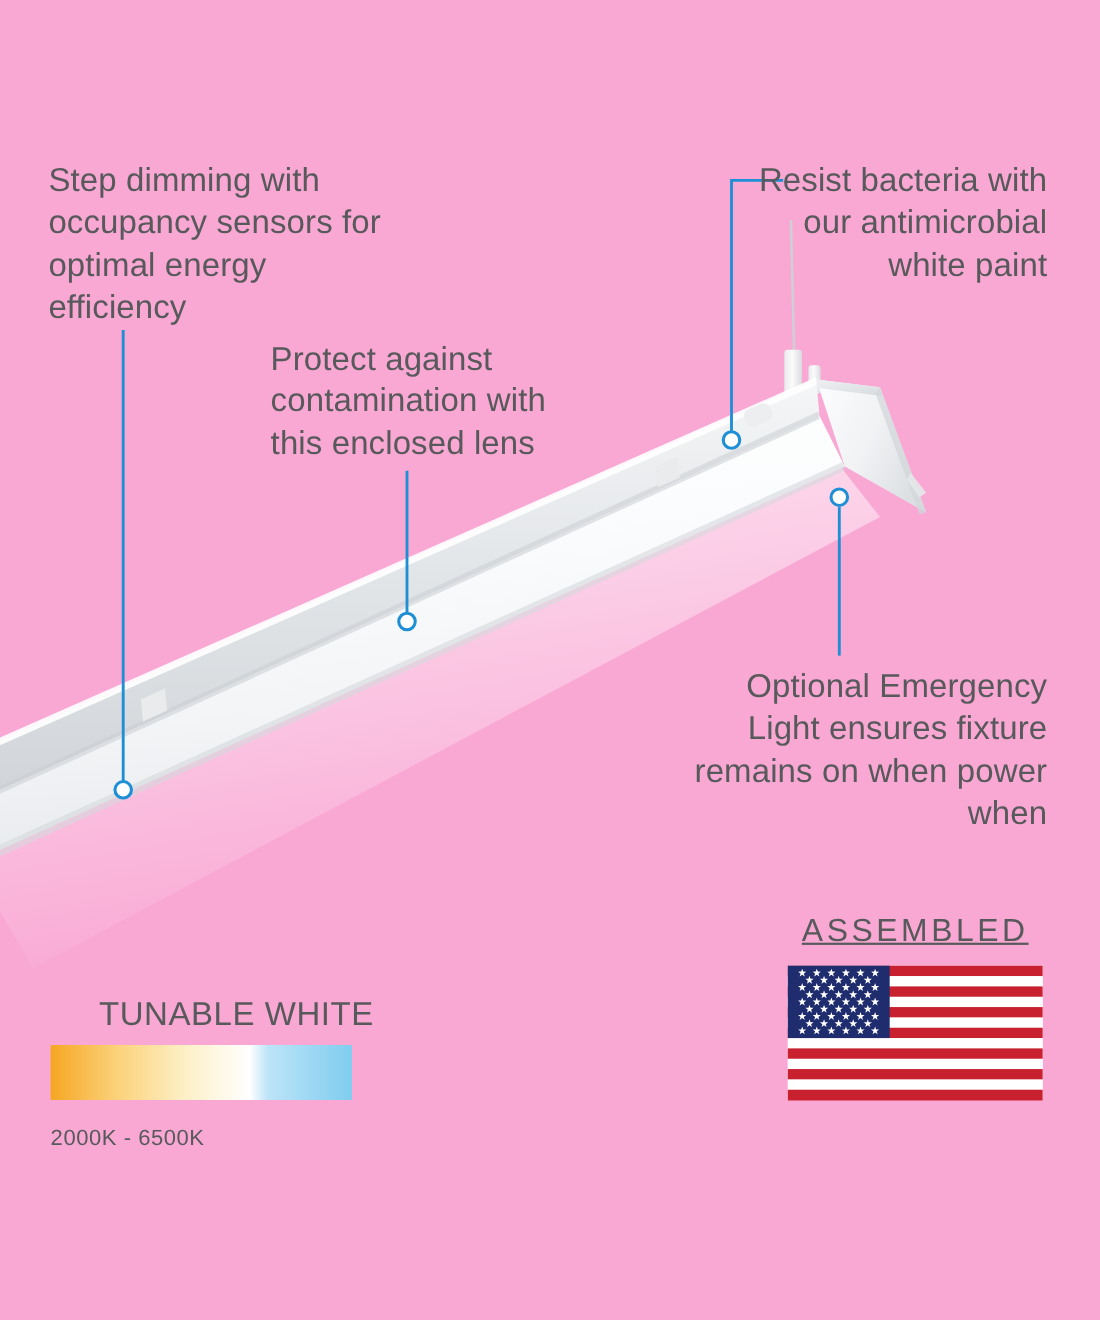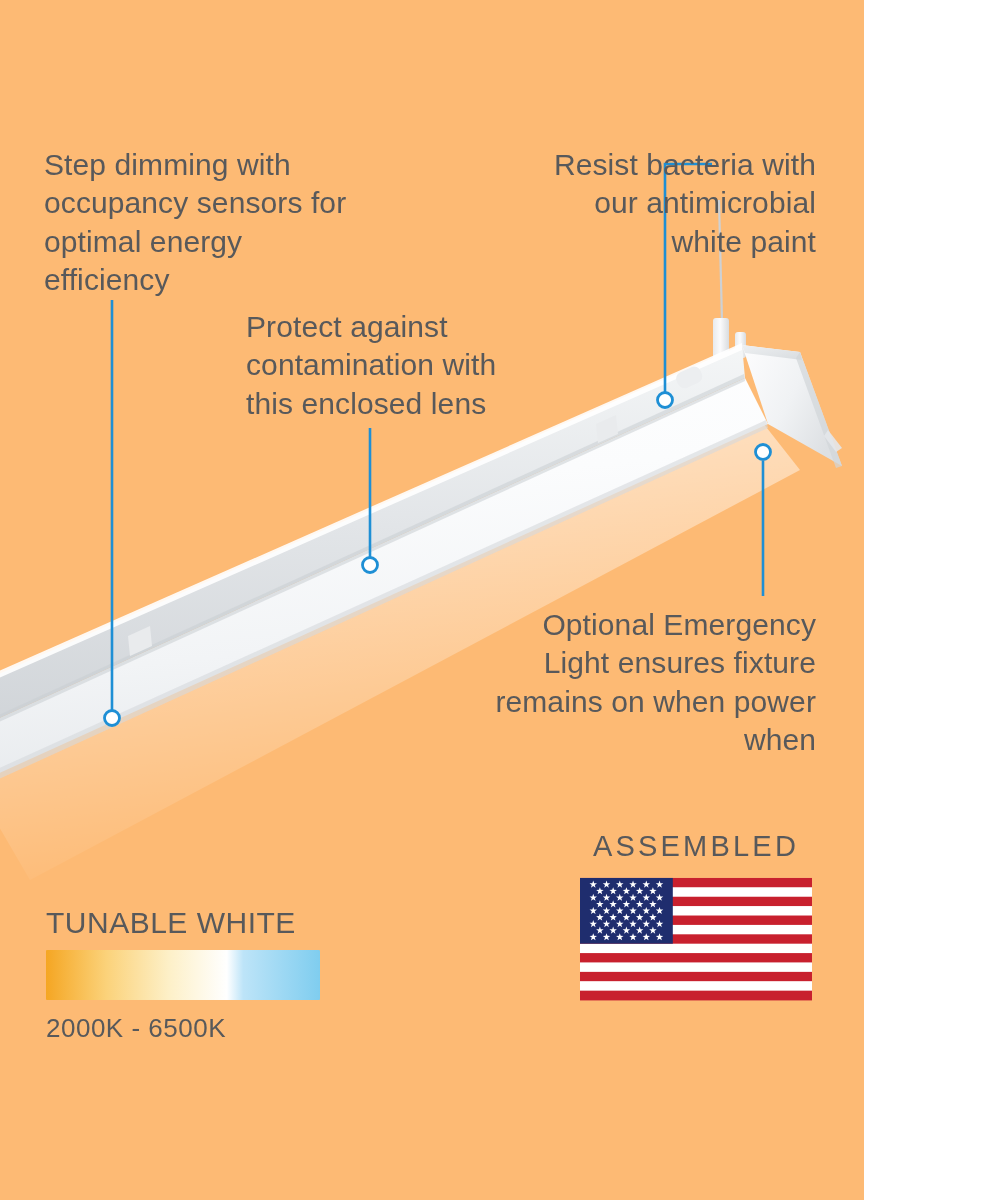--- a/index.html
+++ b/index.html
@@ -9,23 +9,23 @@
     background: #ffffff;
   }
 
   body {
     font-family: "Liberation Sans", sans-serif;
     -webkit-font-smoothing: antialiased;
   }
 
   #infographic {
     position: relative;
-    width: 864px;
+    width: 1000px;
     height: 1200px;
-    background: #fdba74;
+    background: #f9a8d4;
     overflow: hidden;
   }
 
   
   #product-art {
     position: absolute;
     left: 0; top: 0;
     width: 1000px; height: 1200px;
     pointer-events: none;
   }
@@ -62,48 +62,50 @@
     top: 908px;
     width: 290px;
   }
   #tunable-white-title {
     color: #58595b;
     font-size: 30px;
     letter-spacing: 0.5px;
     line-height: 1;
     margin-bottom: 12px;
     white-space: nowrap;
+    margin-left: 44px;
   }
   #tunable-white-gradient {
     width: 274px;
     height: 50px;
     border-radius: 1px;
   }
   #tunable-white-range {
     color: #58595b;
-    font-size: 26px;
+    font-size: 20px;
     letter-spacing: 0.5px;
     line-height: 1;
-    margin-top: 15px;
+    margin-top: 25px;
     white-space: nowrap;
   }
 
   #assembled-usa-badge {
     position: absolute;
     right: 48px;
     top: 832px;
     width: 240px;
     text-align: center;
   }
   .usa-caption {
     color: #58595b;
     font-size: 29px;
     letter-spacing: 3.2px;
     line-height: 1;
     white-space: nowrap;
+    text-decoration: underline;
   }
   #usa-caption-top    { margin-bottom: 14px; }
   #usa-caption-bottom { margin-top: 16px; }
 
   #usa-flag {
     display: block;
     width: 232px;
     height: 128px;
     margin: 0 auto;
   }

